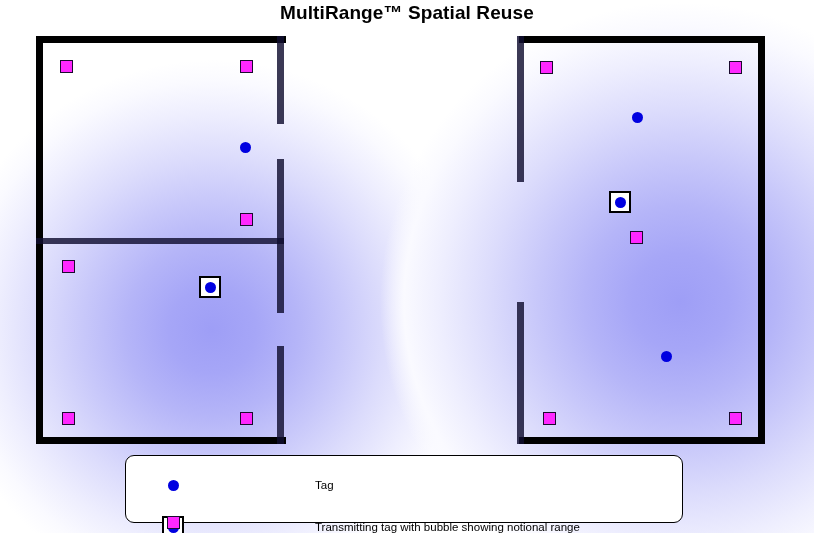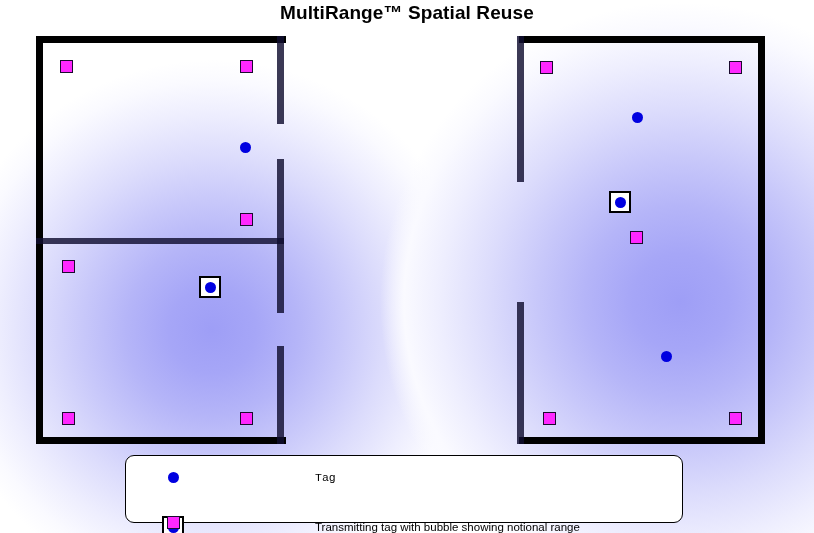--- a/index.html
+++ b/index.html
@@ -131,21 +131,21 @@
     box-sizing: border-box;
   }
   .legend-row {
     position: absolute;
     left: 0;
     width: 100%;
     height: 22px;
     display: flex;
     align-items: center;
   }
-  #legend-row-0 { top: 10px; font-family: Liberation Mono, monospace; }
+  #legend-row-0 { top: 18px; }
   #legend-row-1 { top: 32px; margin-top: 28px; }
   #legend-row-2 { top: 55px; }
   .legend-key {
     position: absolute;
     left: 34px;
     width: 26px;
     height: 22px;
     display: flex;
     align-items: center;
     justify-content: center;

